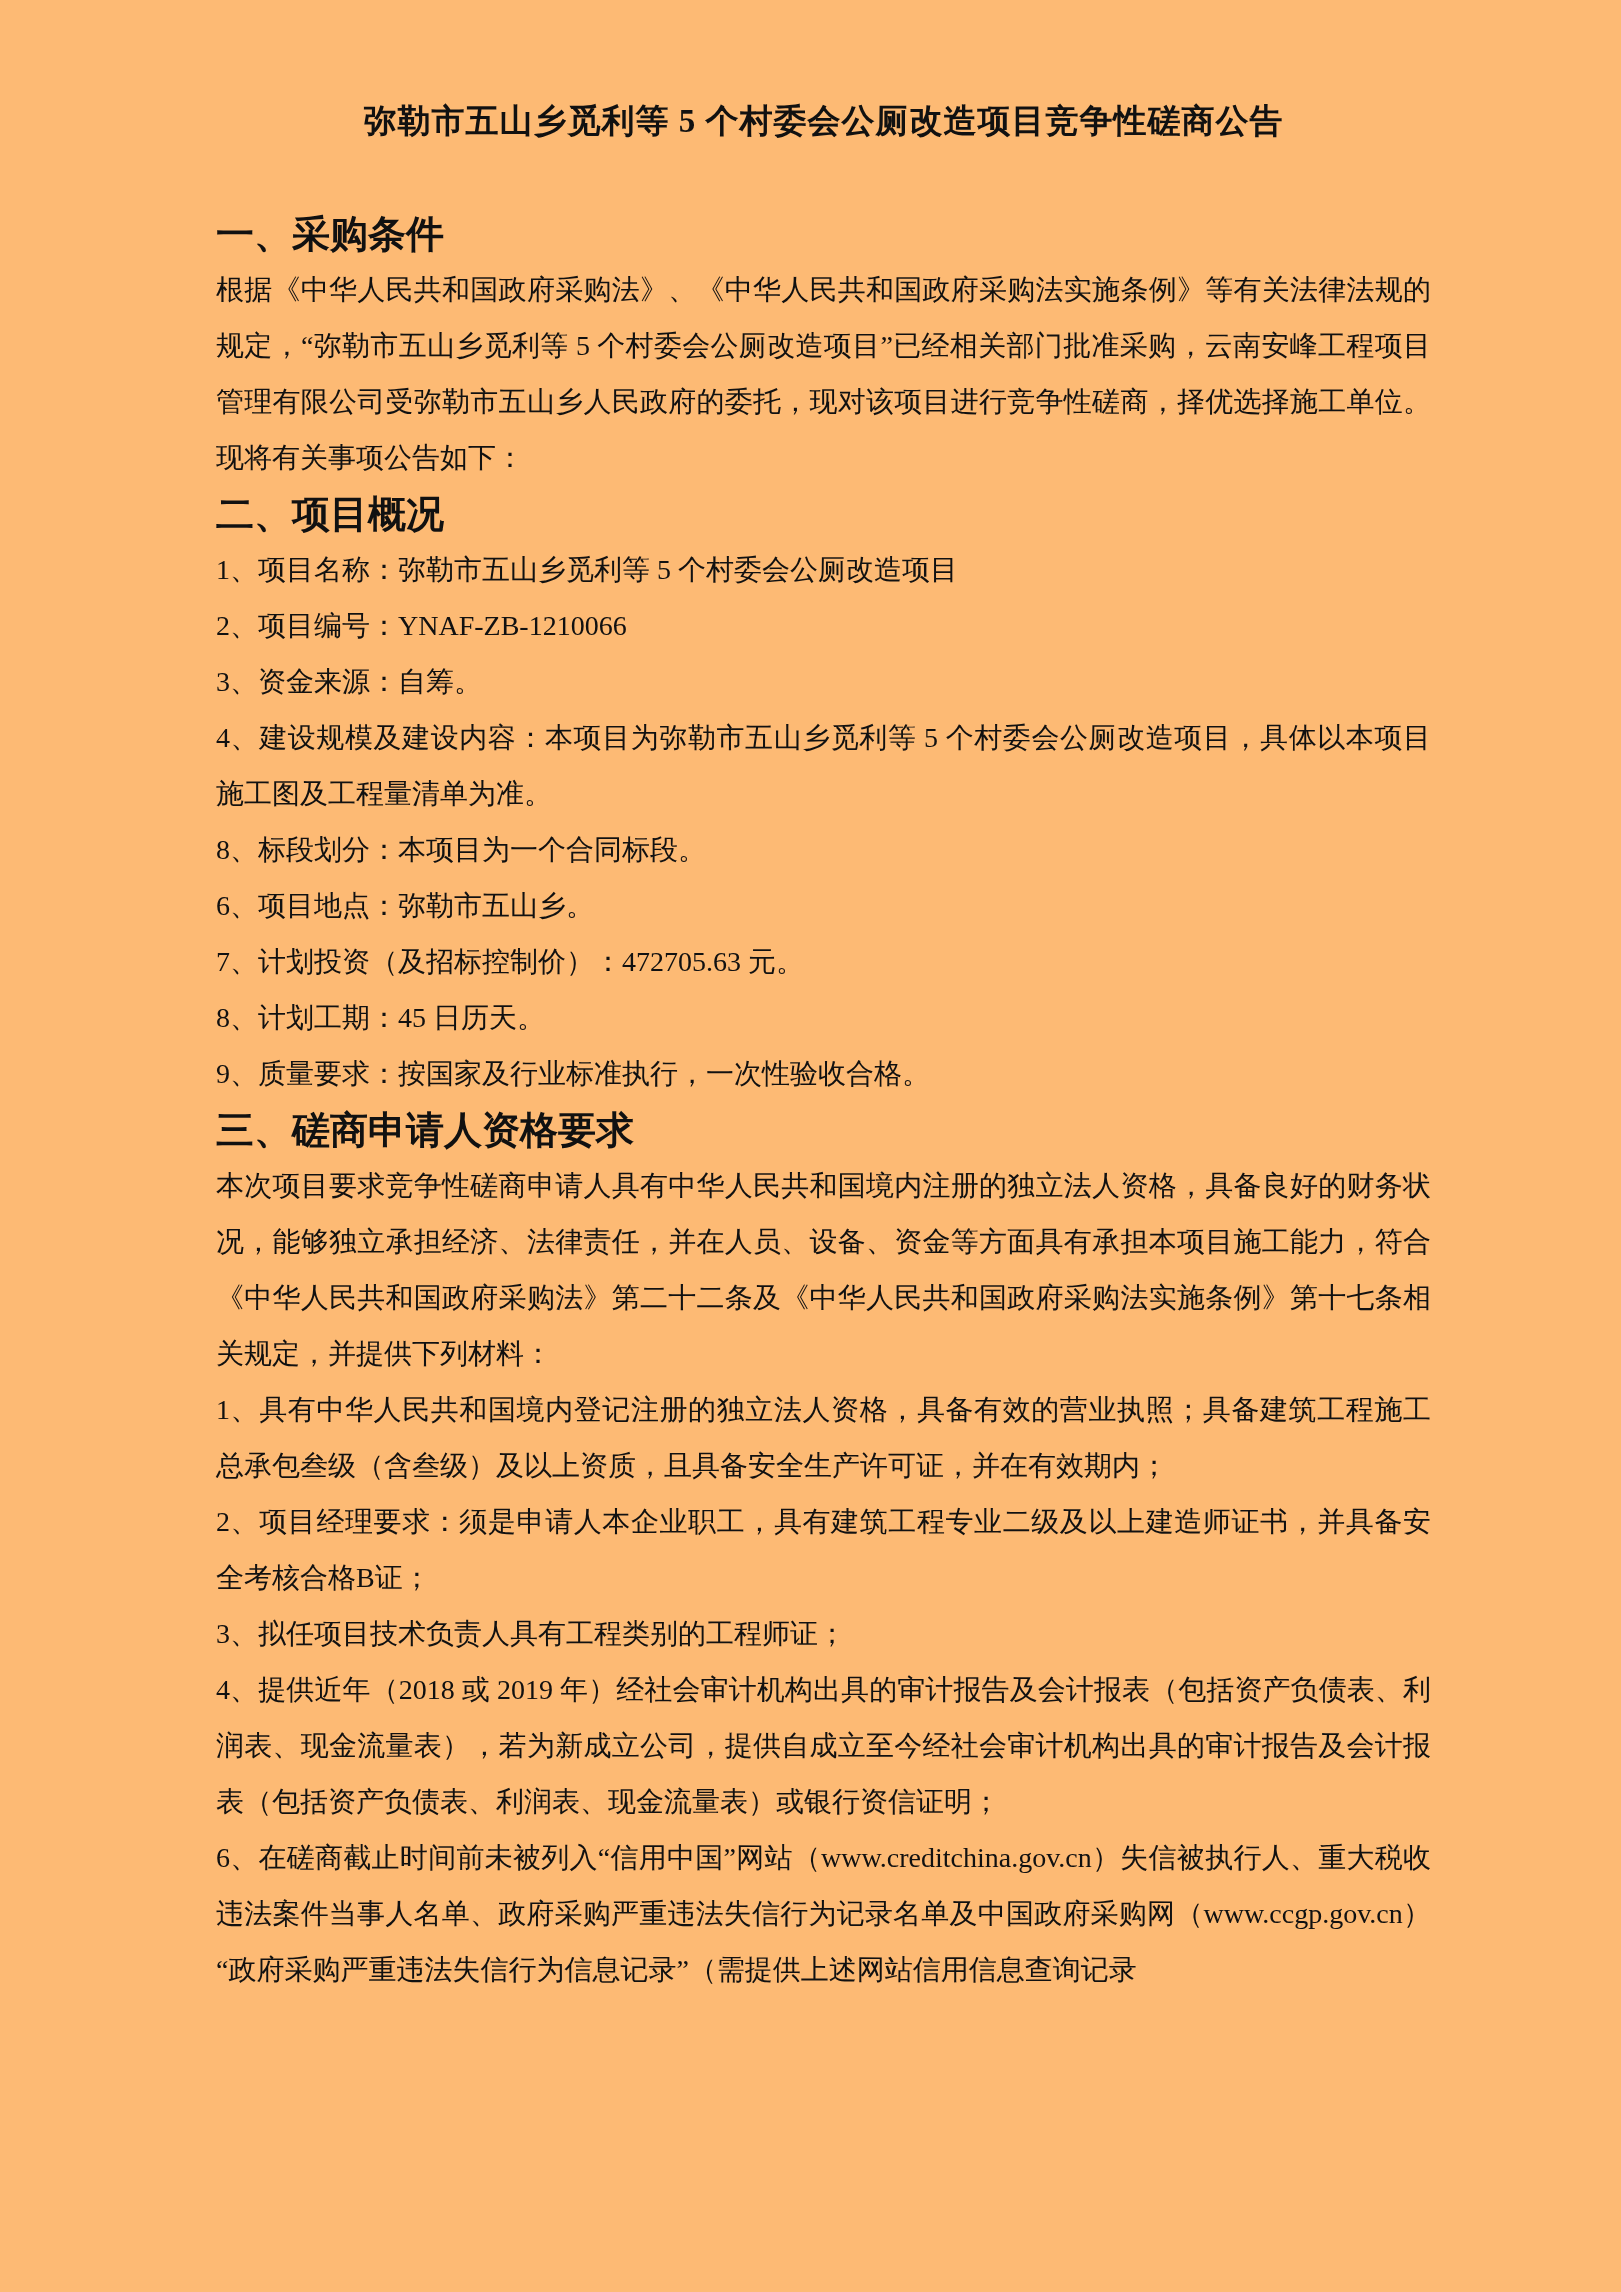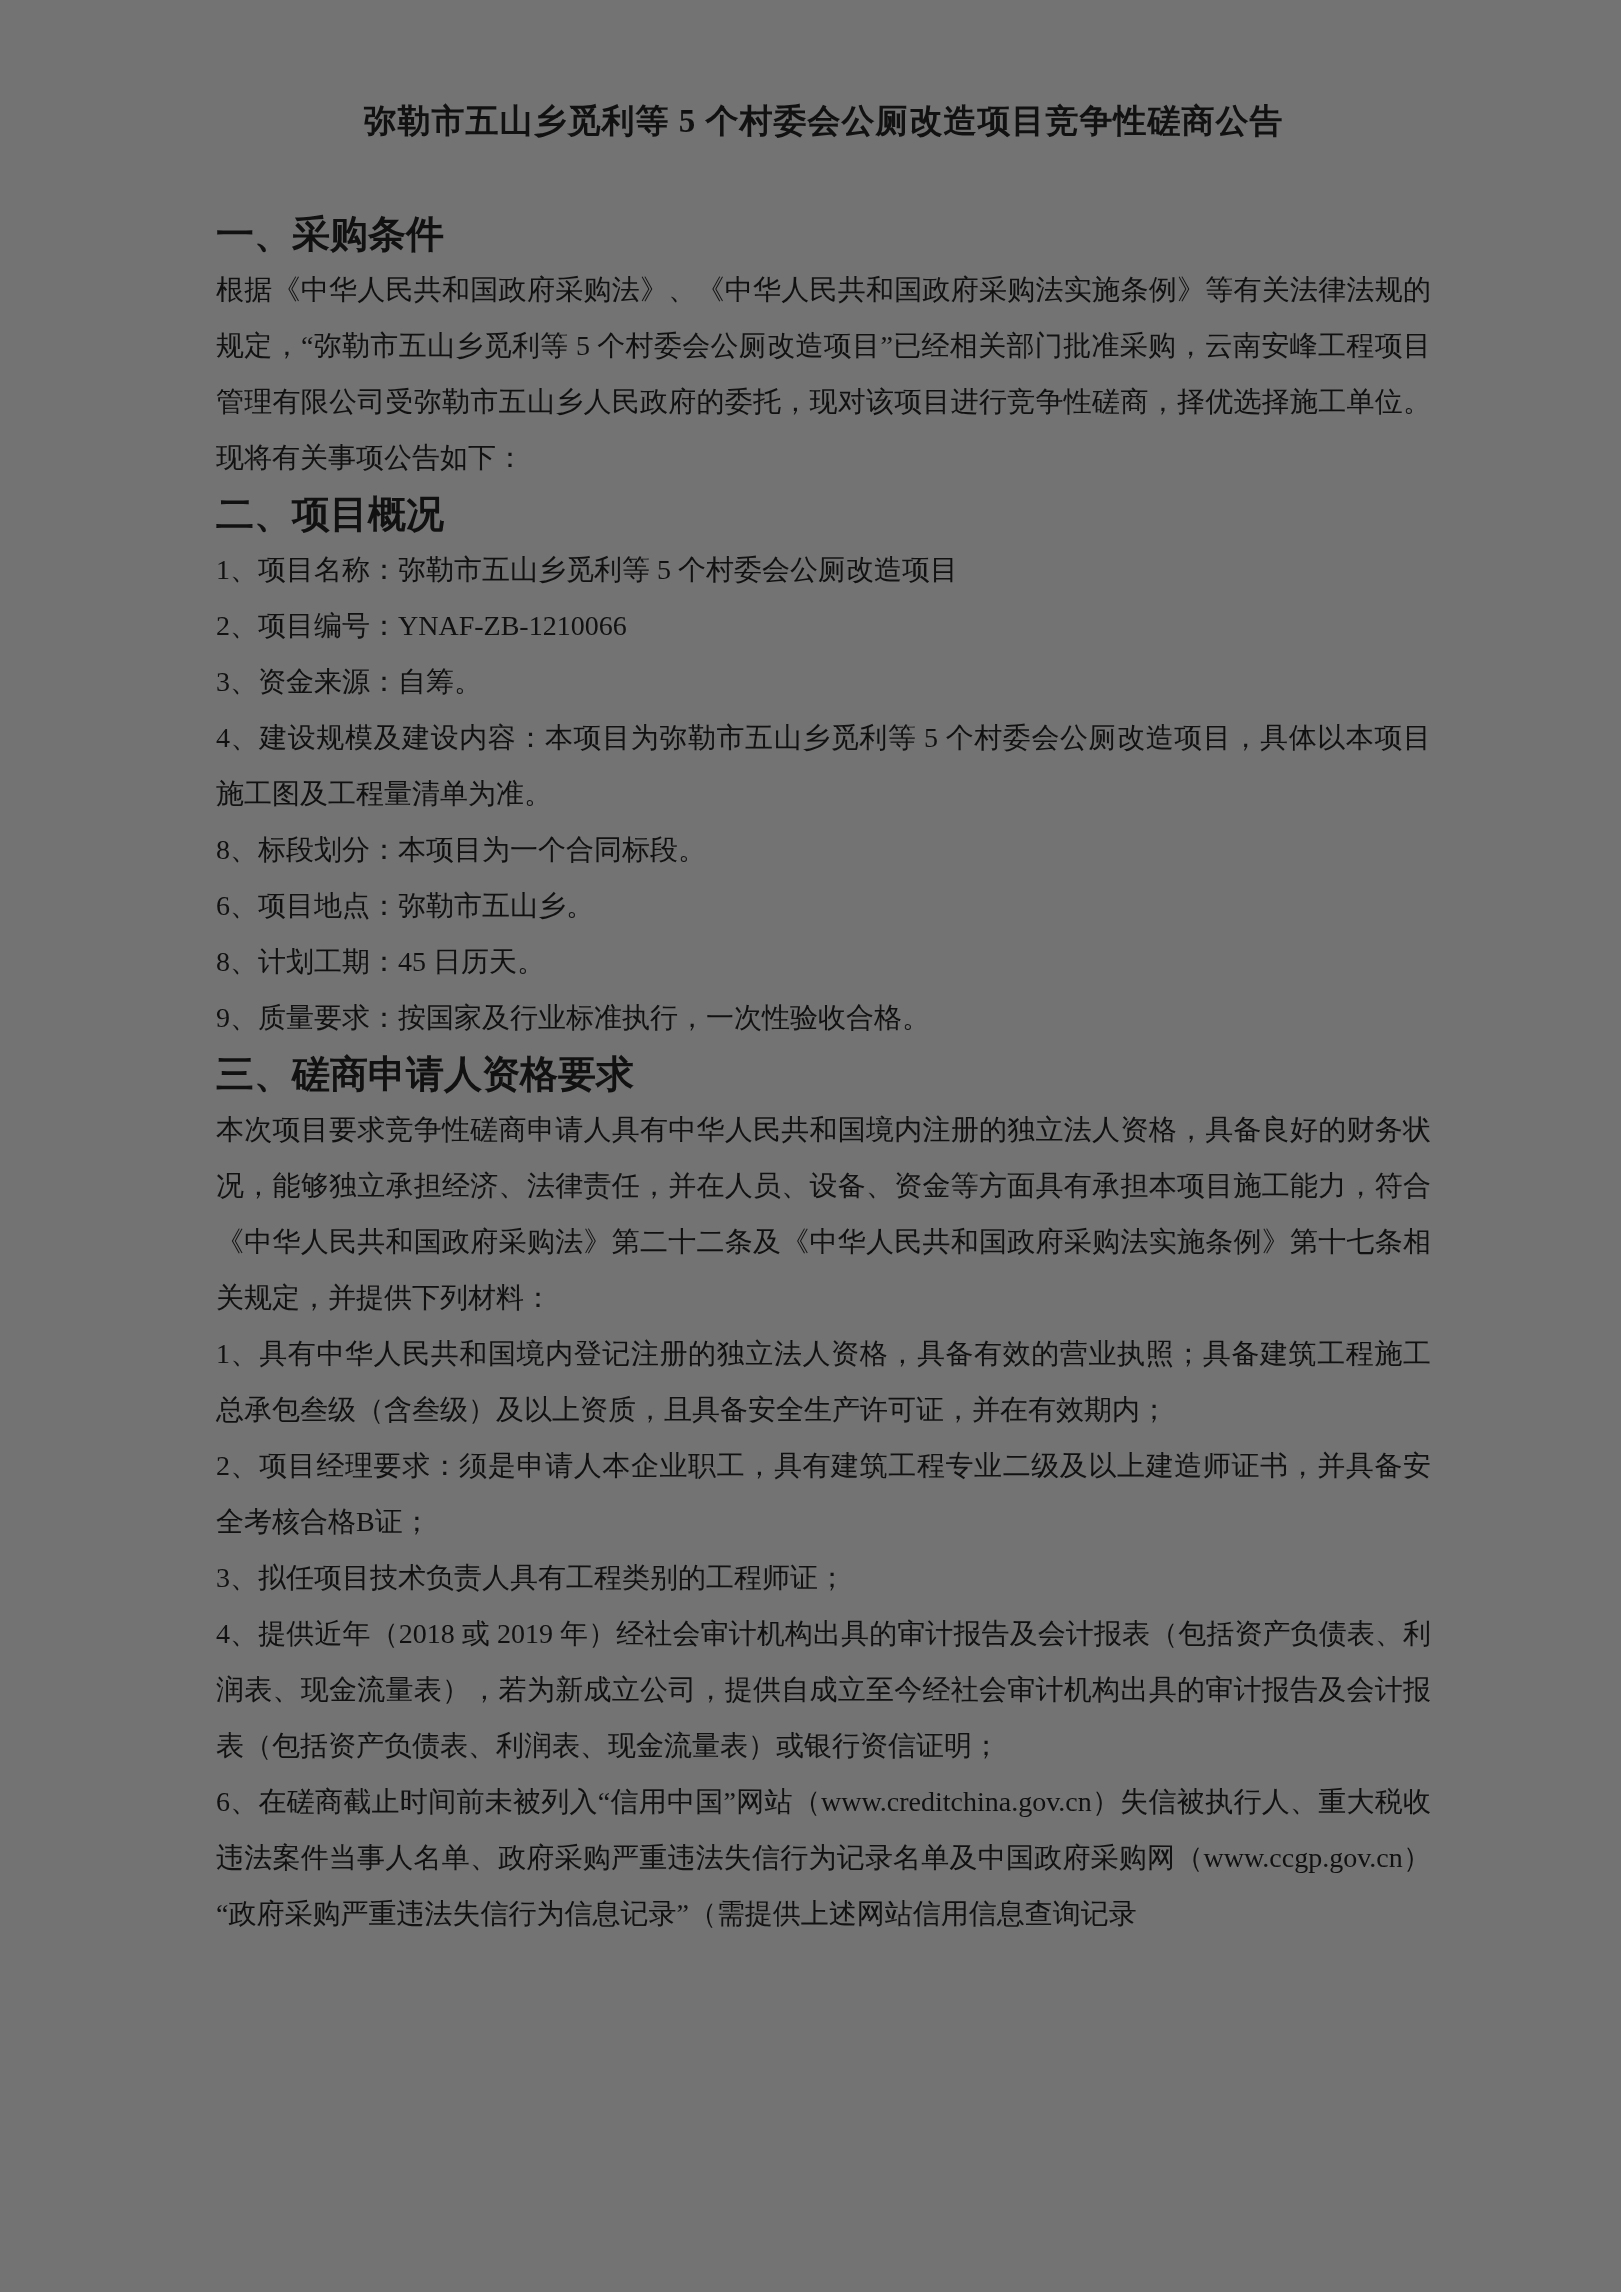--- a/index.html
+++ b/index.html
@@ -5,21 +5,21 @@
   html, body {
     margin: 0;
     padding: 0;
     background: #ffffff;
   }
   .page {
     position: relative;
     width: 1621px;
     height: 2293px;
     margin: 0 auto;
-    background: #737373;
+    background: #fdba74;
     color: #111111;
     font-family: "Liberation Serif", "DejaVu Serif", serif;
     overflow: hidden;
     box-sizing: border-box;
     padding: 93px 190px 0 216px;
   }
   .doc-title {
     font-size: 33px;
     font-weight: bold;
     line-height: 57px;
@@ -54,20 +54,21 @@
   <h2 class="section-heading">一、采购条件</h2>
   <p class="para">根据《中华人民共和国政府采购法》、《中华人民共和国政府采购法实施条例》等有关法律法规的规定，“弥勒市五山乡觅利等 5 个村委会公厕改造项目”已经相关部门批准采购，云南安峰工程项目管理有限公司受弥勒市五山乡人民政府的委托，现对该项目进行竞争性磋商，择优选择施工单位。现将有关事项公告如下：</p>
 
   <h2 class="section-heading">二、项目概况</h2>
   <p class="para">1、项目名称：弥勒市五山乡觅利等 5 个村委会公厕改造项目</p>
   <p class="para">2、项目编号：YNAF-ZB-1210066</p>
   <p class="para">3、资金来源：自筹。</p>
   <p class="para">4、建设规模及建设内容：本项目为弥勒市五山乡觅利等 5 个村委会公厕改造项目，具体以本项目施工图及工程量清单为准。</p>
   <p class="para">8、标段划分：本项目为一个合同标段。</p>
   <p class="para">6、项目地点：弥勒市五山乡。</p>
+  <p class="para">7、计划投资（及招标控制价）：472705.63 元。</p>
   <p class="para">8、计划工期：45 日历天。</p>
   <p class="para">9、质量要求：按国家及行业标准执行，一次性验收合格。</p>
 
   <h2 class="section-heading">三、磋商申请人资格要求</h2>
   <p class="para">本次项目要求竞争性磋商申请人具有中华人民共和国境内注册的独立法人资格，具备良好的财务状况，能够独立承担经济、法律责任，并在人员、设备、资金等方面具有承担本项目施工能力，符合《中华人民共和国政府采购法》第二十二条及《中华人民共和国政府采购法实施条例》第十七条相关规定，并提供下列材料：</p>
   <p class="para">1、具有中华人民共和国境内登记注册的独立法人资格，具备有效的营业执照；具备建筑工程施工总承包叁级（含叁级）及以上资质，且具备安全生产许可证，并在有效期内；</p>
   <p class="para">2、项目经理要求：须是申请人本企业职工，具有建筑工程专业二级及以上建造师证书，并具备安全考核合格B证；</p>
   <p class="para">3、拟任项目技术负责人具有工程类别的工程师证；</p>
   <p class="para">4、提供近年（2018 或 2019 年）经社会审计机构出具的审计报告及会计报表（包括资产负债表、利润表、现金流量表），若为新成立公司，提供自成立至今经社会审计机构出具的审计报告及会计报表（包括资产负债表、利润表、现金流量表）或银行资信证明；</p>
   <p class="para">6、在磋商截止时间前未被列入“信用中国”网站（www.creditchina.gov.cn）失信被执行人、重大税收违法案件当事人名单、政府采购严重违法失信行为记录名单及中国政府采购网（www.ccgp.gov.cn）“政府采购严重违法失信行为信息记录”（需提供上述网站信用信息查询记录</p>

